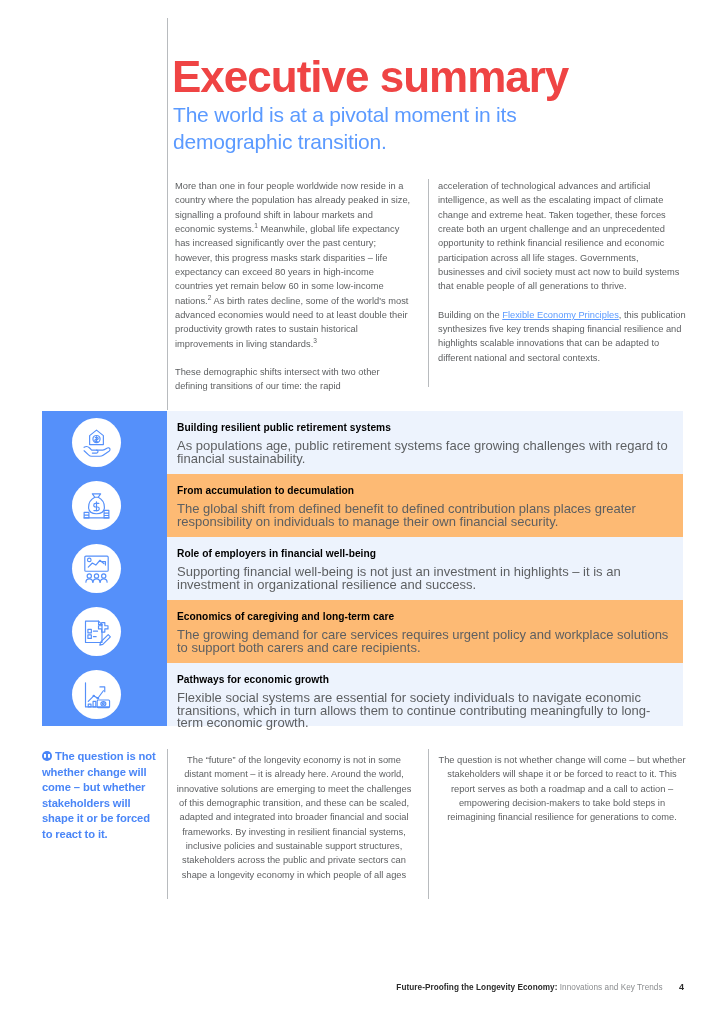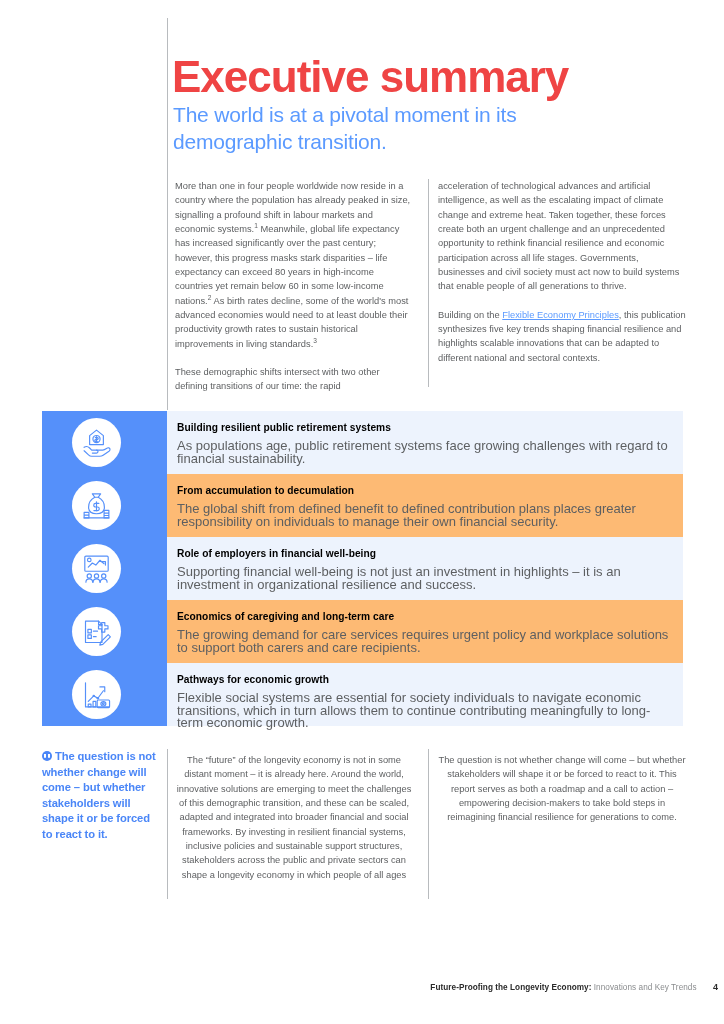--- a/index.html
+++ b/index.html
@@ -200,21 +200,20 @@
   
   #footer {
     position: absolute;
     left: 0;
     top: 982px;
     width: 684px;
     text-align: right;
     font-size: 8.2px;
     color: #8a8c8e;
     letter-spacing: 0.05px;
-    margin-left: 34px;
   }
   #footer-title { font-weight: bold; color: #2b2b2b; }
   #footer-sub { color: #8a8c8e; }
   #footer-page {
     font-weight: bold;
     color: #2b2b2b;
     margin-left: 14px;
     font-size: 9px;
   }
 </style>

